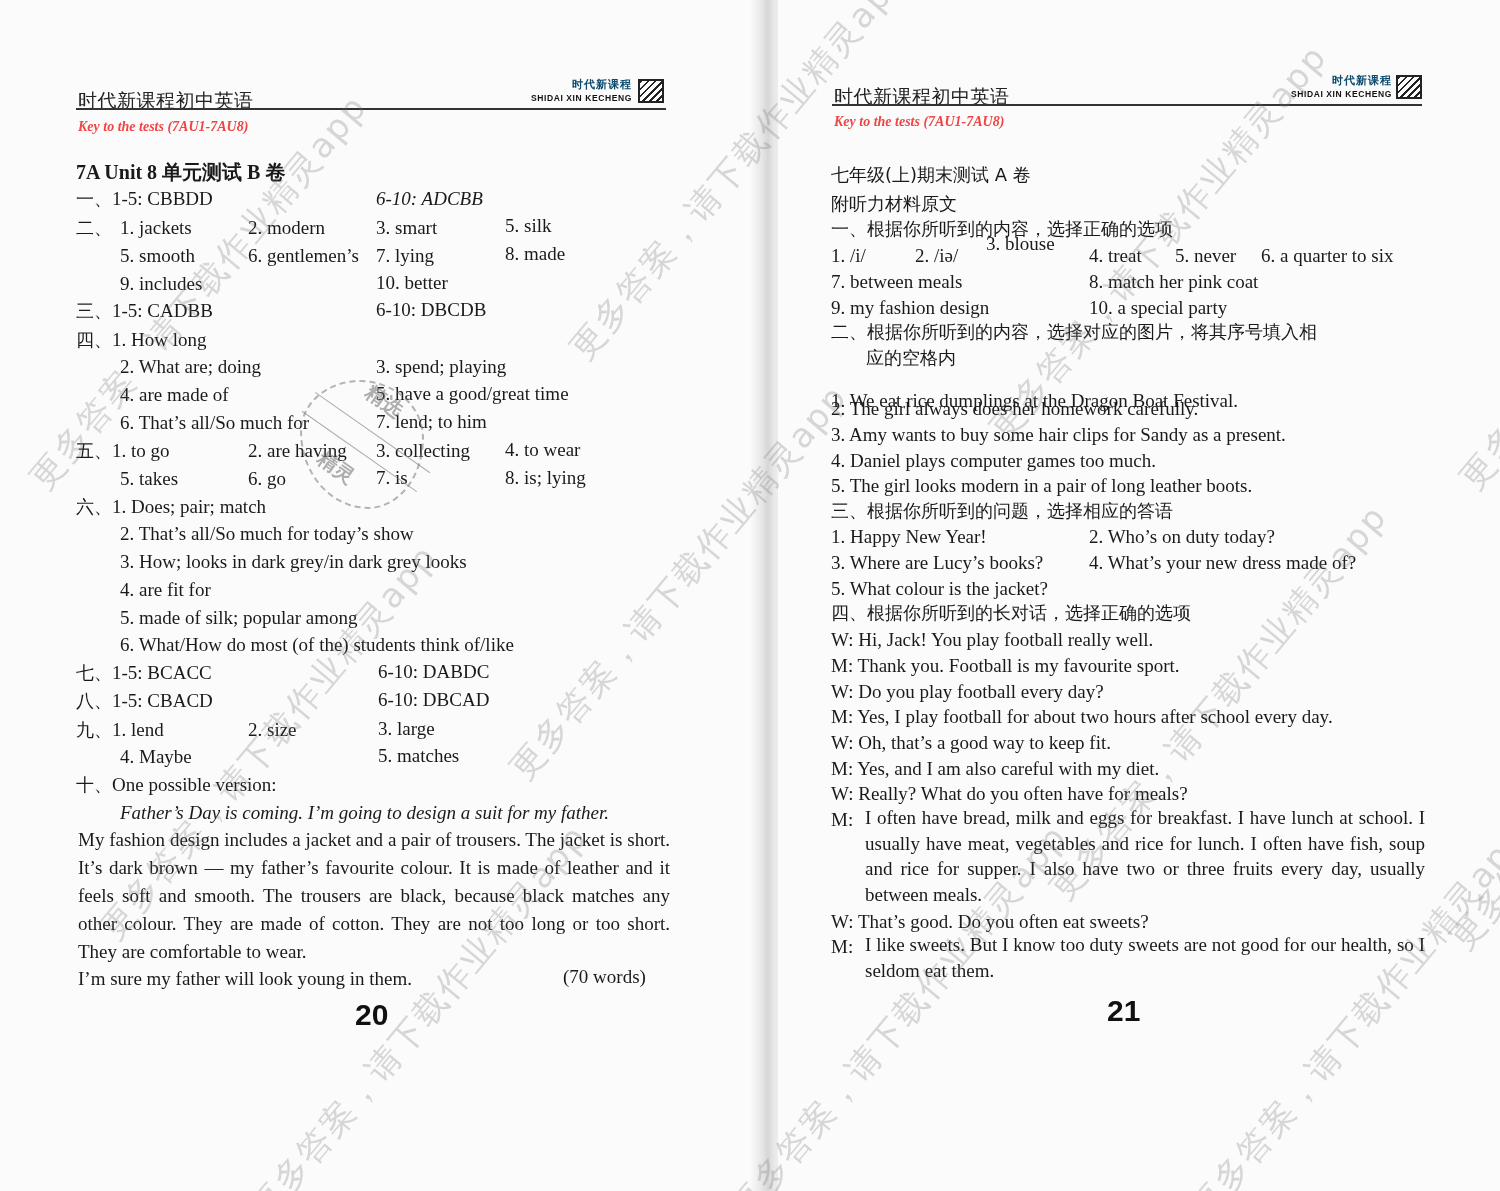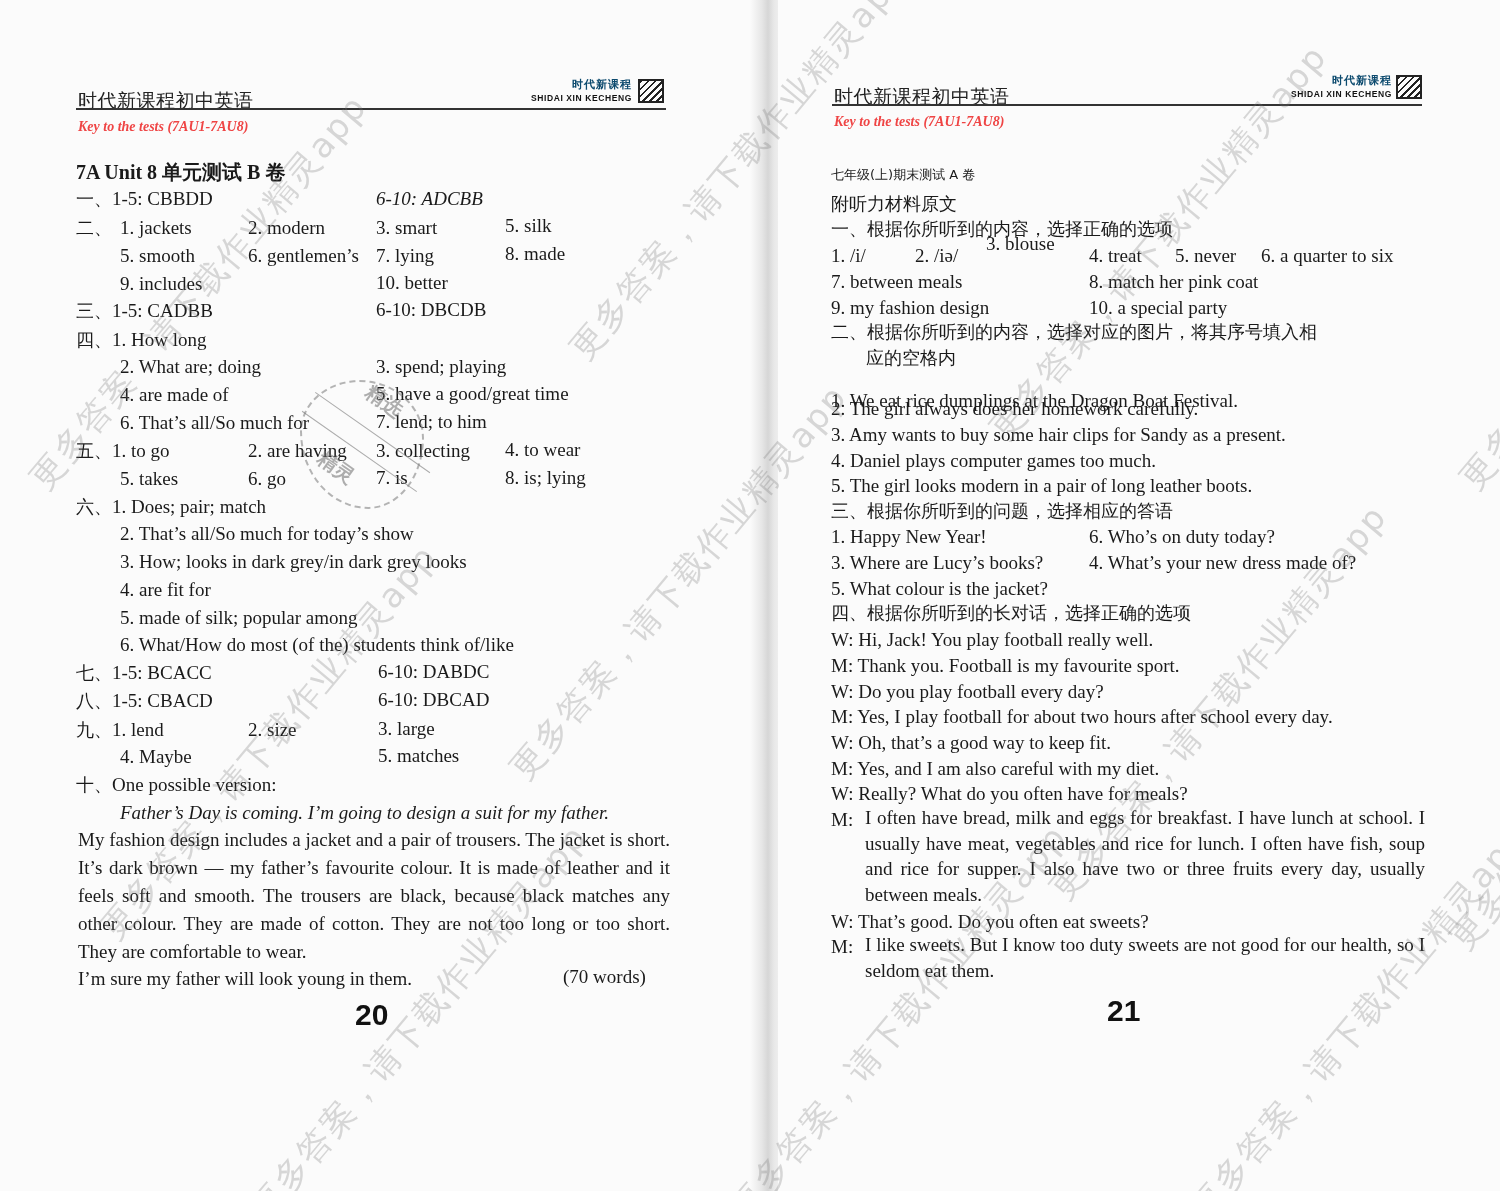--- a/index.html
+++ b/index.html
@@ -170,21 +170,21 @@
   <div class="page right">
     <div class="series-title" style="left:56px;top:84px;">时代新课程初中英语</div>
     <div class="logo" style="left:482px;top:72px;width:132px;">
       <div class="logo-cn">时代新课程</div>
       <div class="logo-en">SHIDAI XIN KECHENG</div>
     </div>
     <div class="logo-mark" style="left:618px;top:75px;"></div>
     <div class="rule" style="left:54px;top:104px;width:590px;"></div>
     <div class="subtitle" style="left:56px;top:114px;">Key to the tests (7AU1-7AU8)</div>
 
-    <div class="line cn" style="left:53px;top:163px;font-size:13px;">七年级(上)期末测试 A 卷</div>
+    <div class="line cn" style="left:53px;top:163px;font-size:18px;">七年级(上)期末测试 A 卷</div>
     <div class="line cn" style="left:53px;top:192px;">附听力材料原文</div>
 
     <div class="line cn" style="left:53px;top:217px;">一、根据你所听到的内容，选择正确的选项</div>
     <div class="line" style="left:53px;top:244px;">1. /i/</div>
     <div class="line" style="left:137px;top:244px;">2. /iə/</div>
     <div class="line" style="left:208px;top:232px;">3. blouse</div>
     <div class="line" style="left:311px;top:244px;">4. treat</div>
     <div class="line" style="left:397px;top:244px;">5. never</div>
     <div class="line" style="left:483px;top:244px;">6. a quarter to six</div>
     <div class="line" style="left:53px;top:270px;">7. between meals</div>
@@ -195,21 +195,21 @@
     <div class="line cn" style="left:53px;top:320px;">二、根据你所听到的内容，选择对应的图片，将其序号填入相</div>
     <div class="line cn" style="left:88px;top:346px;">应的空格内</div>
     <div class="line" style="left:53px;top:372px;margin-top:17px;">1. We eat rice dumplings at the Dragon Boat Festival.</div>
     <div class="line" style="left:53px;top:397px;">2. The girl always does her homework carefully.</div>
     <div class="line" style="left:53px;top:423px;">3. Amy wants to buy some hair clips for Sandy as a present.</div>
     <div class="line" style="left:53px;top:449px;">4. Daniel plays computer games too much.</div>
     <div class="line" style="left:53px;top:474px;">5. The girl looks modern in a pair of long leather boots.</div>
 
     <div class="line cn" style="left:53px;top:499px;">三、根据你所听到的问题，选择相应的答语</div>
     <div class="line" style="left:53px;top:525px;">1. Happy New Year!</div>
-    <div class="line" style="left:311px;top:525px;">6. Who’s on duty today?</div>
+    <div class="line" style="left:311px;top:525px;">2. Who’s on duty today?</div>
     <div class="line" style="left:53px;top:551px;">3. Where are Lucy’s books?</div>
     <div class="line" style="left:311px;top:551px;">4. What’s your new dress made of?</div>
     <div class="line" style="left:53px;top:577px;">5. What colour is the jacket?</div>
 
     <div class="line cn" style="left:53px;top:601px;">四、根据你所听到的长对话，选择正确的选项</div>
     <div class="line" style="left:53px;top:654px;">M: Thank you. Football is my favourite sport.</div>
     <div class="line" style="left:53px;top:628px;">W: Hi, Jack! You play football really well.</div>
     <div class="line" style="left:53px;top:680px;">W: Do you play football every day?</div>
     <div class="line" style="left:53px;top:705px;">M: Yes, I play football for about two hours after school every day.</div>
     <div class="line" style="left:53px;top:731px;">W: Oh, that’s a good way to keep fit.</div>

